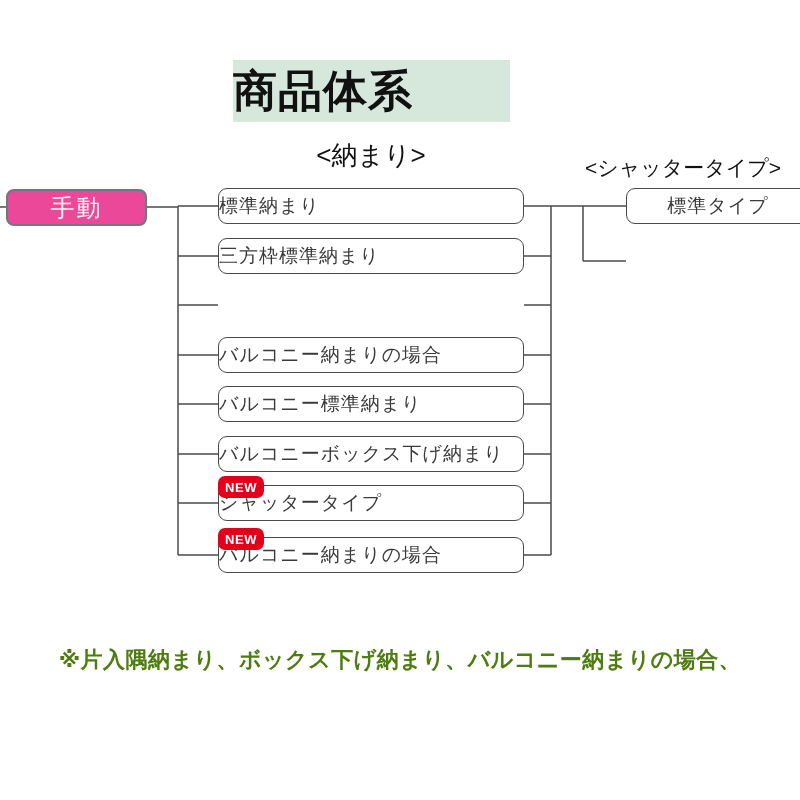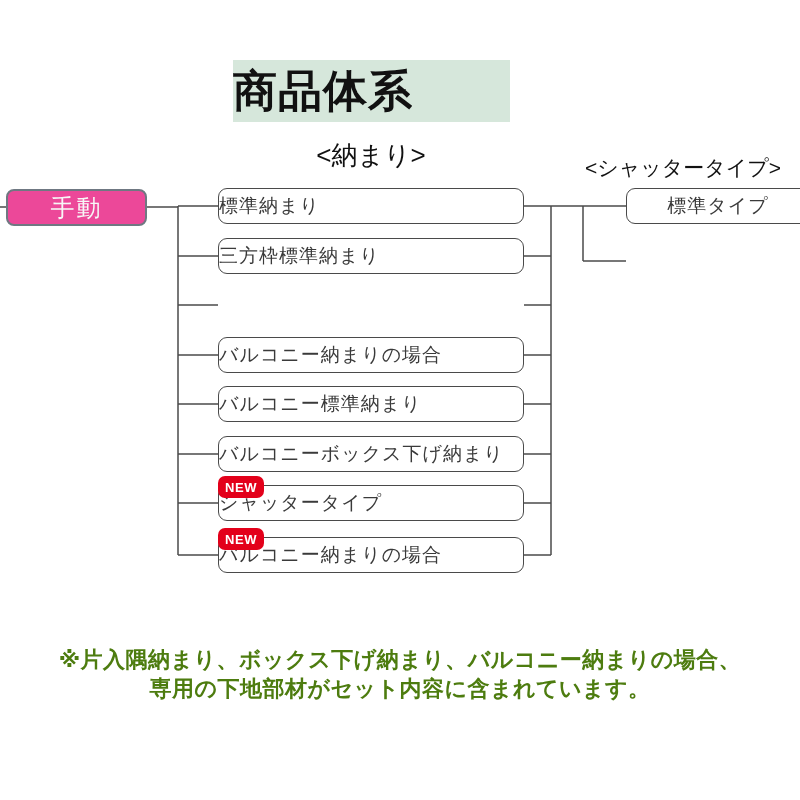--- a/index.html
+++ b/index.html
@@ -208,16 +208,15 @@
     <span>バルコニー納まりの場合</span>
   </div>
 
   <div class="type-box" style="top:188px">
     <span>標準タイプ</span>
   </div>
 
 
   <div class="footnote">
     <div>※片入隅納まり、ボックス下げ納まり、バルコニー納まりの場合、</div>
-    <div>専用の下地部材がセット内容に含まれています。</div>
   </div>
 
 </div>
 
 </body></html>

